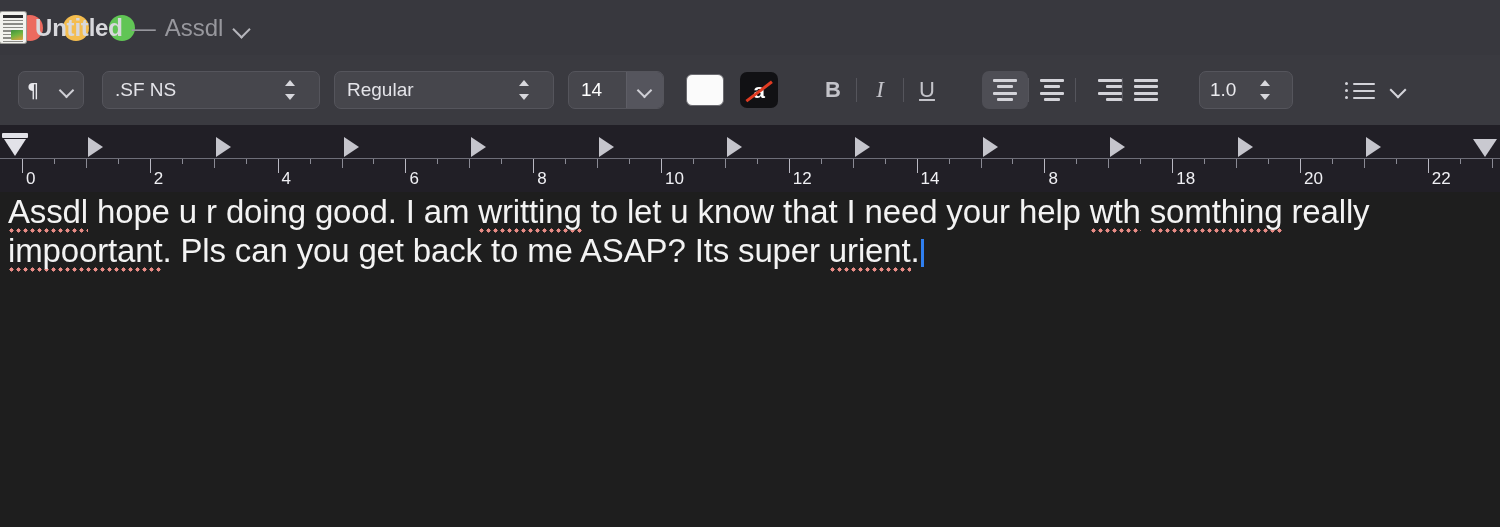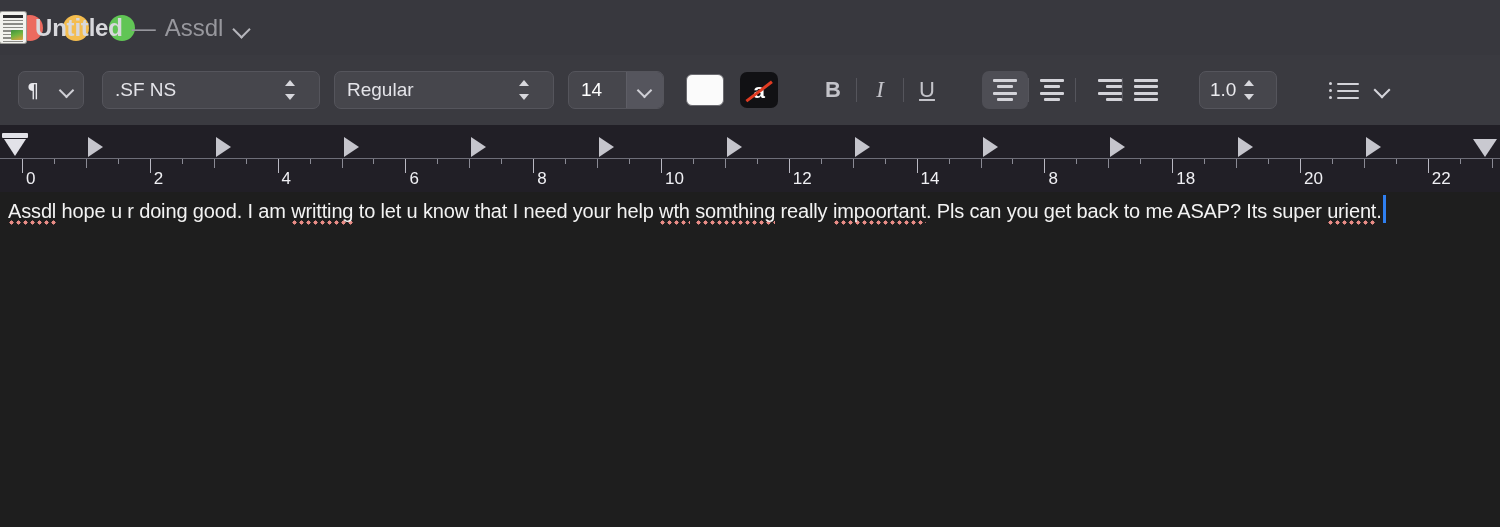--- a/index.html
+++ b/index.html
@@ -126,21 +126,21 @@
   .vsep { width: 1px; height: 24px; background: #55555c; }
 
   .align-group { display: flex; align-items: center; margin-right: 30px; }
   .align-btn {
     width: 46px; height: 38px; border-radius: 7px;
     display: flex; flex-direction: column; justify-content: center; align-items: center; gap: 3.5px;
   }
   .align-btn.active { background: #4e4e55; }
   .align-btn span { display: block; height: 3px; background: #d3d3d9; border-radius: 1px; }
 
-  .spacing-ctl { width: 78px; padding: 0 10px; justify-content: space-between; margin-right: 52px; }
+  .spacing-ctl { width: 94px; padding: 0 10px; justify-content: space-between; margin-right: 52px; }
   .spacing-ctl .label { font-size: 19px; color: #eaeaee; }
 
   .list-btn { display: flex; align-items: center; gap: 14px; }
   .list-icon { width: 30px; height: 20px; position: relative; }
   .list-icon .row { position: absolute; left: 0; right: 0; height: 3px; }
   .list-icon .row .dot { position: absolute; left: 0; top: 0; width: 3px; height: 3px; background: #d3d3d9; border-radius: 50%; }
   .list-icon .row .bar { position: absolute; left: 8px; right: 0; top: 0.5px; height: 2.6px; background: #d3d3d9; border-radius: 1px; }
   .list-chev { width: 18px; height: 16px; position: relative; }
   .list-chev::before {
     content: ""; position: absolute; left: 3px; top: 2px;
@@ -183,21 +183,21 @@
     border-left: 12px solid transparent; border-right: 12px solid transparent;
     border-top: 18px solid #c9c9d0;
   }
 
   
   .doc {
     position: absolute; left: 0; right: 0; top: 192px; bottom: 0;
     background: #1e1e1e; padding: 0 8px; box-sizing: border-box;
   }
   .doc-text {
-    font-size: 20px; line-height: 39px; color: #f3f3f3;
+    font-size: 33px; line-height: 39px; color: #f3f3f3;
     letter-spacing: -0.15px; white-space: normal;
   }
   .mis {
     text-decoration: none; position: relative;
     background-image: radial-gradient(circle, #e98c86 1.9px, transparent 2.2px);
     background-size: 7px 7px;
     background-repeat: repeat-x;
     background-position: 0 bottom;
     padding-bottom: 4px;
   }

